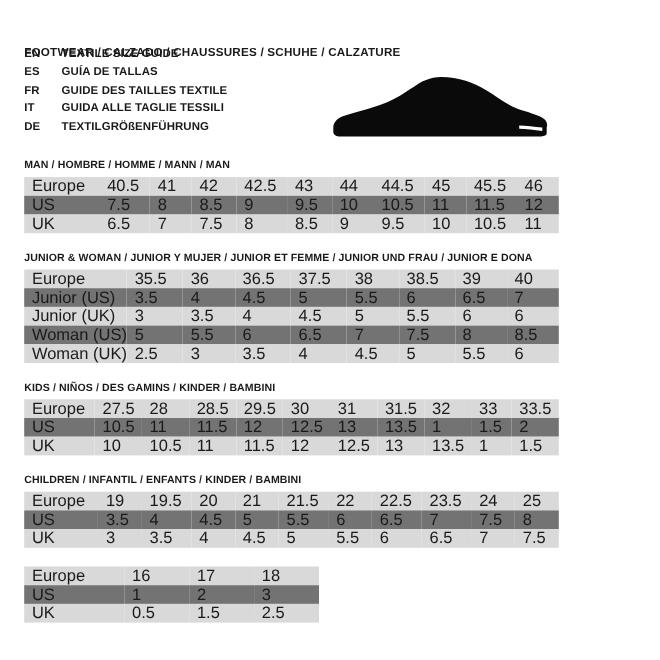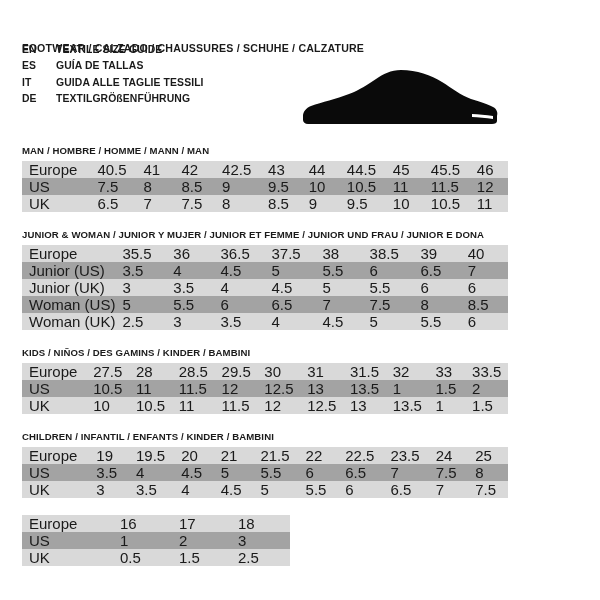--- a/index.html
+++ b/index.html
@@ -82,21 +82,21 @@
     font-size: 15px;
   }
   table.sizes td {
     height: 17px;
     padding: 0 0 0 7px;
     vertical-align: middle;
     white-space: nowrap;
     font-weight: normal;
   }
   tr.shade td { background: #d9d9d9; }
-  tr.plain td { background: #a3a3a3; }
+  tr.plain td { background: #737373; }
   td.label { width: 84px; }
   td.val   { width: 56px; }
 
   .babies td.label { width: 84px; }
   .babies td.val { width: 52px; }
 </style>
 </head>
 <body>
 
 <div class="page">
@@ -104,20 +104,24 @@
   <div class="header">
 
     <div class="lang-list">
       <div class="lang-row">
         <span class="lang-code">EN</span>
         <span class="lang-title">TEXTILE SIZE GUIDE</span>
       </div>
       <div class="lang-row">
         <span class="lang-code">ES</span>
         <span class="lang-title">GUÍA DE TALLAS</span>
+      </div>
+      <div class="lang-row">
+        <span class="lang-code">FR</span>
+        <span class="lang-title">GUIDE DES TAILLES TEXTILE</span>
       </div>
       <div class="lang-row">
         <span class="lang-code">IT</span>
         <span class="lang-title">GUIDA ALLE TAGLIE TESSILI</span>
       </div>
       <div class="lang-row">
         <span class="lang-code">DE</span>
         <span class="lang-title">TEXTILGRÖßENFÜHRUNG</span>
       </div>
     </div>

